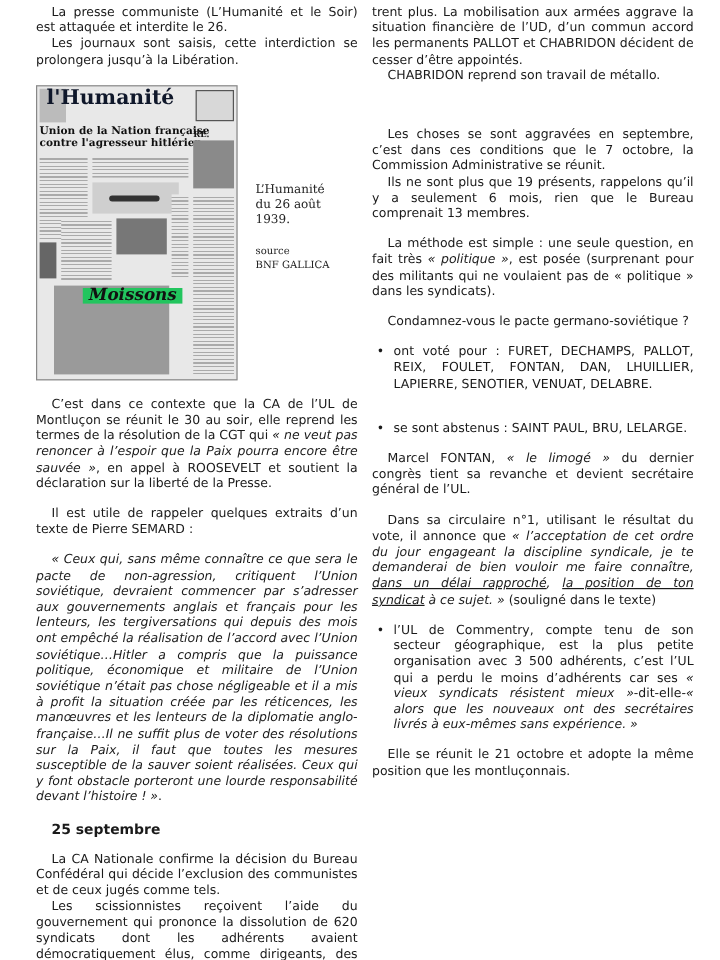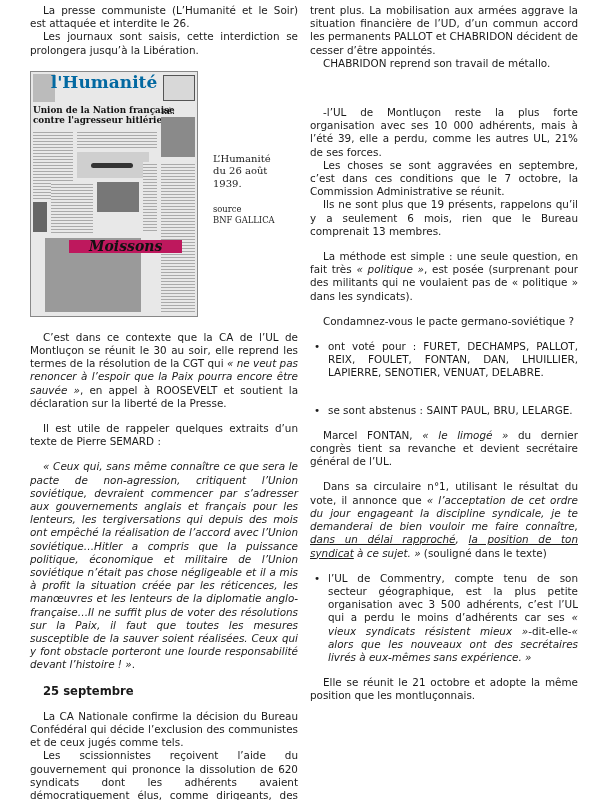--- a/index.html
+++ b/index.html
@@ -19,34 +19,34 @@
   h3.ind { text-indent: 13px; text-align: justify; }
   ul { margin: 0; padding-left: 18px; list-style: none; }
   ul li { position: relative; text-align: justify; }
   ul li::before { content: "•"; position: absolute; left: -14px; }
   
   .figure { position: relative; height: 260px; margin-top: 14px; }
   .news {
     position: absolute; left: 0; top: 0; width: 166px; height: 244px;
     border: 1px solid #888; background: #e8e8e8; overflow: hidden;
   }
-  .news .mast { position: absolute; left: 18px; top: 4px; width: 110px; height: 26px; text-align: center;
-    font-family: "DejaVu Serif", serif; font-weight: bold; font-size: 17px; color: #0369a1; }
+  .news .mast { position: absolute; left: 6px; top: 4px; width: 110px; height: 26px; text-align: center;
+    font-family: "DejaVu Serif", serif; font-weight: bold; font-size: 17px; color: #0f172a; }
   .news .cartoon { position: absolute; left: 2px; top: 2px; width: 22px; height: 28px; background: #bbb; }
   .news .boxr { position: absolute; right: 2px; top: 3px; width: 30px; height: 24px; border: 1px solid #555; background: #d8d8d8; }
   .news .head1 { position: absolute; left: 2px; top: 33px; width: 128px; font-family: "DejaVu Serif", serif;
     font-weight: bold; font-size: 8.8px; line-height: 10px; color: #111; white-space: nowrap; }
   .news .rbox { position: absolute; right: 2px; top: 33px; width: 34px; font-family: "DejaVu Serif", serif; font-weight: bold; font-size: 7px; }
   .news .photo1 { position: absolute; right: 2px; top: 45px; width: 34px; height: 40px; background: #8a8a8a; }
   .news .plane { position: absolute; left: 46px; top: 80px; width: 72px; height: 26px; background: #cfcfcf; }
   .news .plane::after { content: ""; position: absolute; left: 14px; top: 11px; width: 42px; height: 5px; background: #333; border-radius: 3px; }
   .news .portrait { position: absolute; left: 2px; top: 130px; width: 14px; height: 30px; background: #666; }
   .news .city { position: absolute; left: 66px; top: 110px; width: 42px; height: 30px; background: #777; }
   .news .moiss { position: absolute; left: 14px; top: 166px; width: 96px; height: 74px; background: #9a9a9a; }
-  .news .moiss span { position: absolute; left: 24px; top: 2px; font-family: "DejaVu Serif", serif; font-style: italic; font-weight: bold; font-size: 14px; color: #111; background: #be185d; padding: 0 20px; }
+  .news .moiss span { position: absolute; left: 24px; top: 2px; font-family: "DejaVu Serif", serif; font-style: italic; font-weight: bold; font-size: 14px; color: #111; background: #22c55e; padding: 0 5px; }
   .news .textcol { position: absolute; background: repeating-linear-gradient(#e8e8e8 0 2px, #aaa 2px 3px); }
   .caption { position: absolute; left: 183px; top: 82px; font-family: "DejaVu Serif", serif; font-size: 10px; line-height: 12.5px; color: #222; }
   .caption .src { margin-top: 14px; font-size: 8.4px; line-height: 11px; }
 </style>
 </head>
 <body>
 
 <div class="col left">
   <p>La presse communiste (L’Humanité et le Soir) est attaquée et interdite le 26.</p>
   <p>Les journaux sont saisis, cette interdiction se prolongera jusqu’à la Libération.</p>
@@ -96,21 +96,20 @@
   <p>Les scissionnistes reçoivent  l’aide du gouvernement qui prononce la dissolution de 620 syndicats dont les adhérents avaient démocratiquement élus, comme dirigeants, des communistes.</p>
 
 </div>
 
 <div class="col right">
   <p class="noind">trent plus. La mobilisation aux armées aggrave la situation financière de l’UD, d’un commun accord les permanents PALLOT et CHABRIDON décident de cesser d’être appointés.</p>
   <p>CHABRIDON reprend son travail de métallo.</p>
   <div class="gap"></div>
   <div class="gap"></div>
   <div class="gap"></div>
-  <p>-l’UL de Montluçon reste la plus forte organisation avec ses 10 000 adhérents, mais à l’été 39, elle a perdu, comme les autres UL, 21% de ses forces.</p>
   <p>Les choses se sont aggravées en septembre, c’est dans ces conditions que le 7 octobre, la Commission Administrative se réunit.</p>
   <p>Ils ne sont plus que 19 présents, rappelons qu’il y a seulement 6 mois, rien que le Bureau comprenait 13 membres.</p>
   <div class="gap"></div>
   <p><span>La méthode est simple : une seule question, en fait très </span><em>« politique »</em><span>, est posée (surprenant pour des militants qui ne voulaient pas de « politique » dans les syndicats).</span></p>
   <div class="gap"></div>
   <p>Condamnez-vous le pacte germano-soviétique ?</p>
   <div class="gap"></div>
   <ul>
     <li>ont voté pour : FURET, DECHAMPS, PALLOT, REIX, FOULET, FONTAN, DAN, LHUILLIER, LAPIERRE, SENOTIER, VENUAT, DELABRE.</li>
     <div class="gap"></div>

